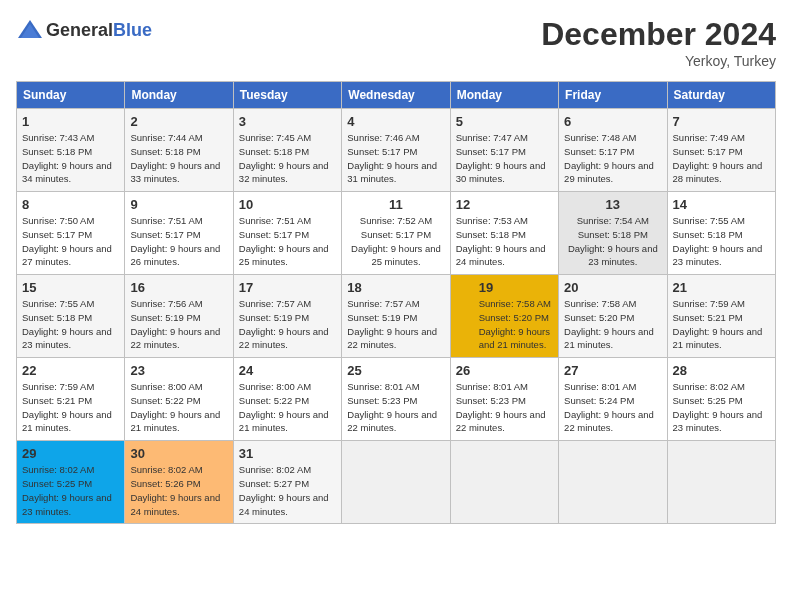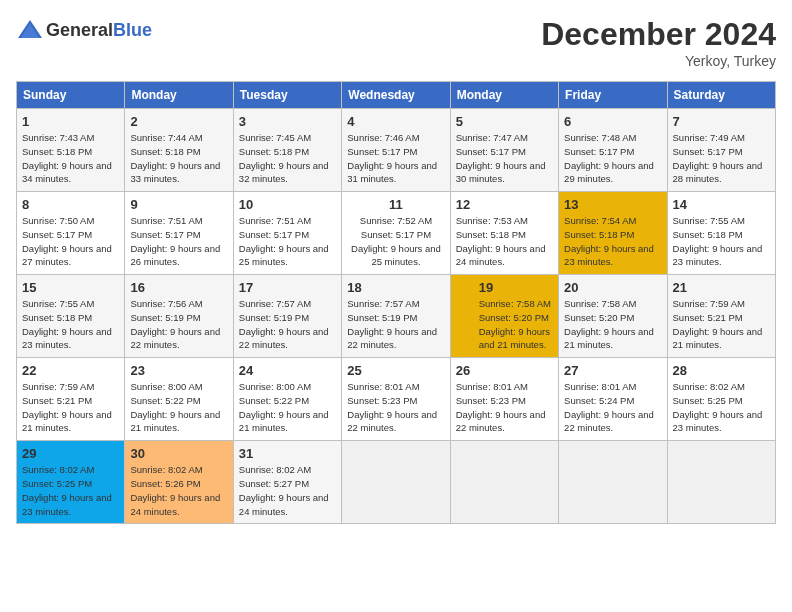--- a/index.html
+++ b/index.html
@@ -170,21 +170,21 @@
           <div class="day-info">Sunrise: 7:51 AM<br>Sunset: 5:17 PM<br>Daylight: 9 hours and 25 minutes.</div>
         </td>
         <td style="background: rgb(255, 255, 255); text-align: center;">
           <span class="day-num">11</span>
           <div class="day-info">Sunrise: 7:52 AM<br>Sunset: 5:17 PM<br>Daylight: 9 hours and 25 minutes.</div>
         </td>
         <td style="background: rgb(255, 255, 255);">
           <span class="day-num">12</span>
           <div class="day-info">Sunrise: 7:53 AM<br>Sunset: 5:18 PM<br>Daylight: 9 hours and 24 minutes.</div>
         </td>
-        <td style="background: #eab308;">
+        <td style="background: #e5e5e5; text-align: center;">
           <span class="day-num">13</span>
           <div class="day-info">Sunrise: 7:54 AM<br>Sunset: 5:18 PM<br>Daylight: 9 hours and 23 minutes.</div>
         </td>
         <td style="background: rgb(255, 255, 255);">
           <span class="day-num">14</span>
           <div class="day-info">Sunrise: 7:55 AM<br>Sunset: 5:18 PM<br>Daylight: 9 hours and 23 minutes.</div>
         </td>
       </tr>
       <tr>
         <td style="background: rgb(245, 245, 245);">

